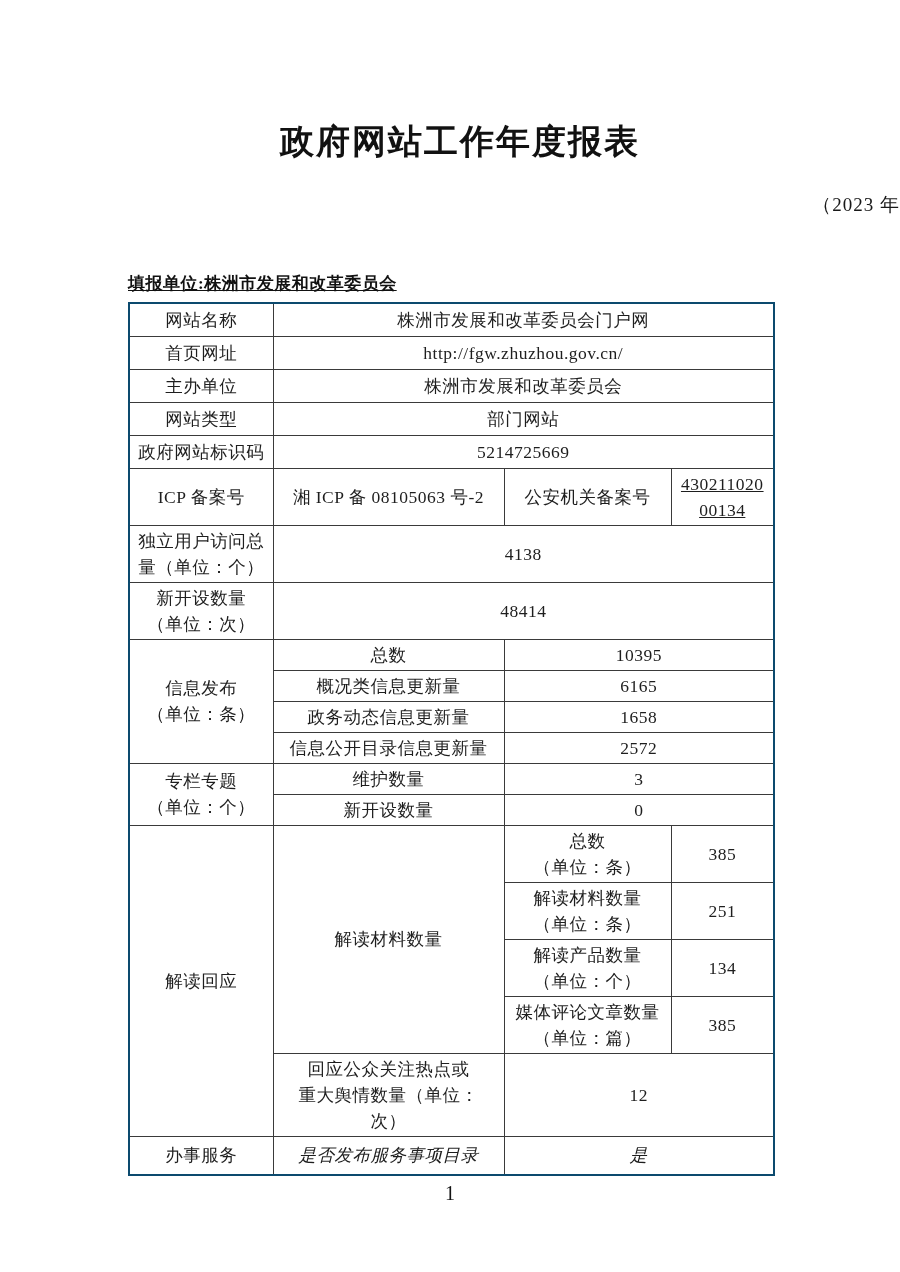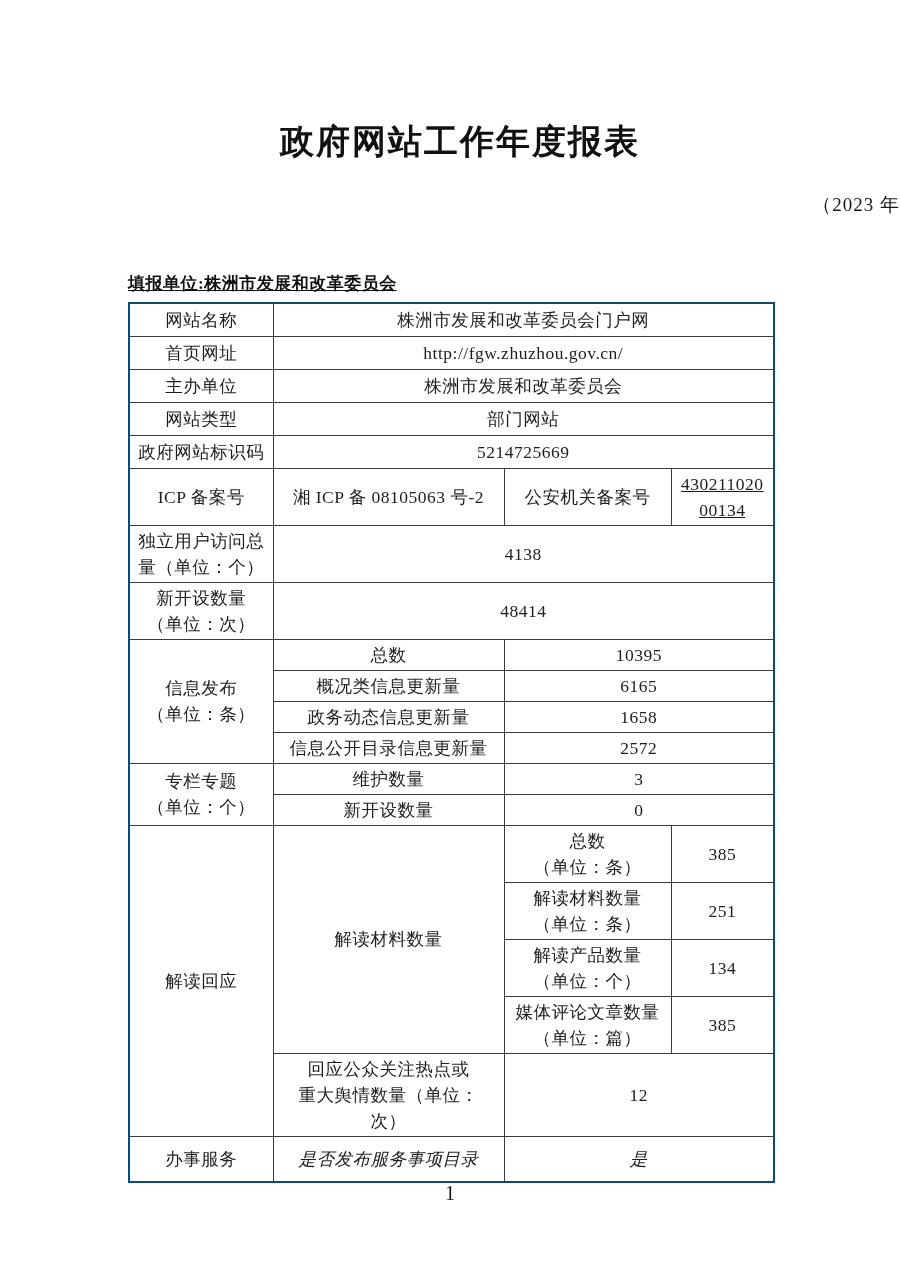--- a/index.html
+++ b/index.html
@@ -32,21 +32,21 @@
     padding:2px 5px;color:#1e1e1e;overflow:hidden;
   }
   td.pre{white-space:pre-line;}
   td.num{font-size:18px;letter-spacing:0.5px;}
   td.url{letter-spacing:2.5px;}
   td.break{word-break:break-all;padding:2px 1px;line-height:25px;text-decoration:underline;}
   td.v-bottom{vertical-align:bottom;padding-bottom:4px;}
   td.v-top{vertical-align:top;padding-top:5px;font-style:italic;}
   tr.h33{height:33px} tr.h51{height:51px} tr.h53{height:53px}
   tr.h31{height:31px} tr.h29{height:29px} tr.h52{height:52px}
-  tr.h80{height:80px} tr.h46{height:46px}
+  tr.h80{height:80px} tr.h46{height:39px}
   .page-number{
     position:absolute;top:1182px;left:0;width:900px;text-align:center;
     font-size:20px;color:#141414;
   }
 </style>
 </head>
 <body>
 
 <div class="doc-title">政府网站工作年度报表</div>
 <div class="doc-subtitle">（2023 年度）</div>

